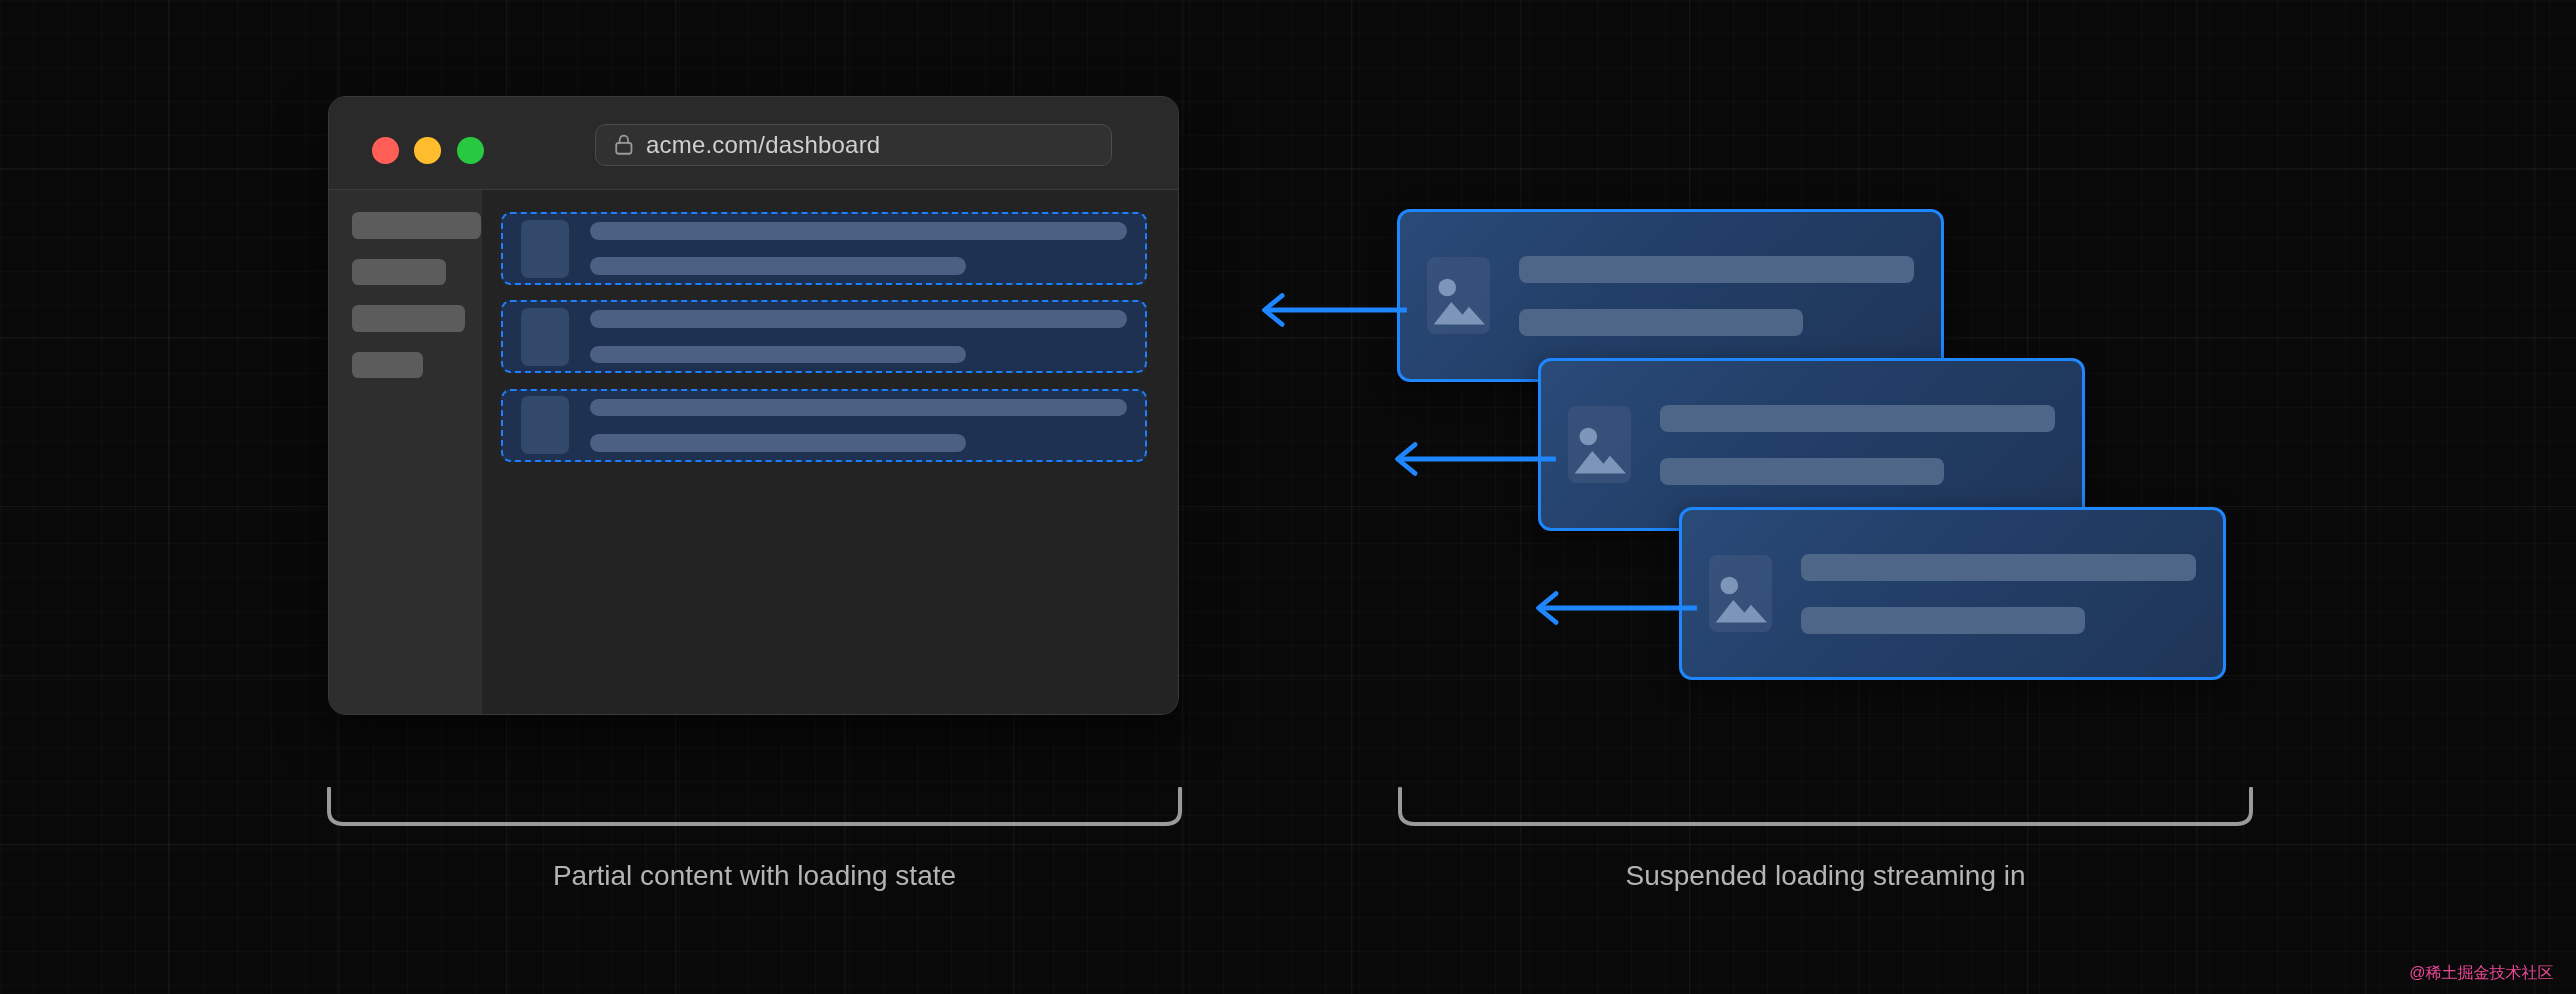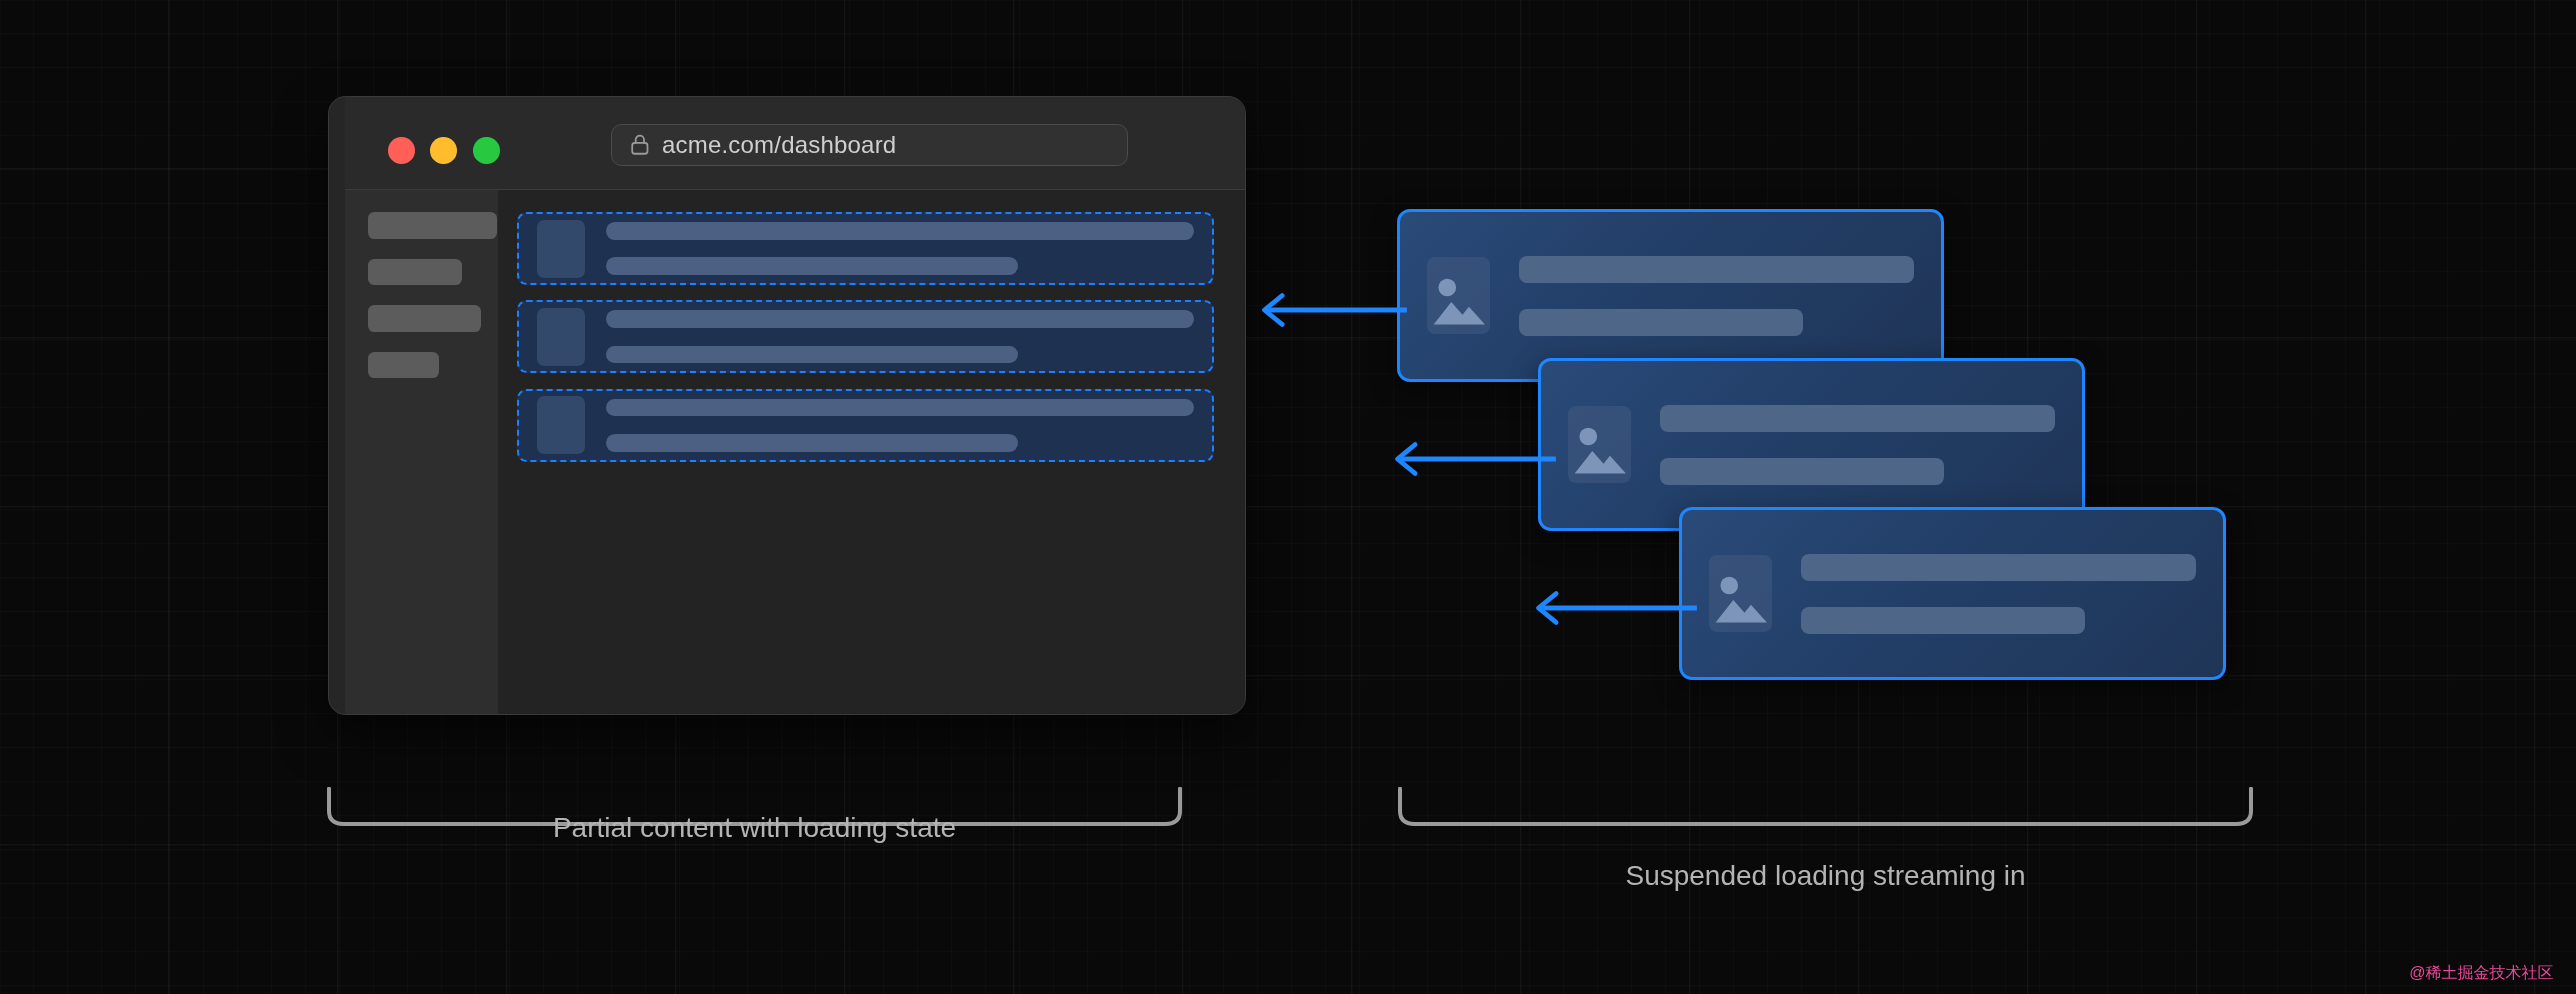--- a/index.html
+++ b/index.html
@@ -19,27 +19,26 @@
       linear-gradient(to bottom, rgba(255,255,255,.055) 0.8px, transparent 0.8px),
       linear-gradient(to right, rgba(255,255,255,.022) 0.8px, transparent 0.8px),
       linear-gradient(to bottom, rgba(255,255,255,.022) 0.8px, transparent 0.8px);
     background-size:169px 169px, 169px 169px, 34px 34px, 34px 34px;
     background-position:-0.8px -0.8px, -0.8px -0.8px, -0.8px -0.8px, -0.8px -0.8px;
   }
 
   
   #browser-window {
     position:absolute; left:328px; top:96px;
-    width:918px; height:619px;
+    width:851px; height:619px;
     background:#262626;
     border:0.8px solid #3a3a3a;
     border-radius:17.7px;
     box-shadow:0 19.3px 48px rgba(0,0,0,.55);
     overflow:hidden;
-    padding-left:16px;
   }
   #browser-titlebar {
     position:relative; height:93px;
     background:#2a2a2a;
     border-bottom:0.8px solid #3c3c3c;
   }
   .traffic-light { position:absolute; top:40px; width:26.6px; height:26.6px; border-radius:50%; }
   #traffic-close   { left:43px;  background:#ff5f57; }
   #traffic-minimize{ left:85px; background:#ffbd2e; }
   #traffic-zoom    { left:128px; background:#28c840; }
@@ -262,18 +261,18 @@
 </div>
 
 <svg class="bracket" style="left:322px; top:787px;" width="865" height="45" viewBox="0 0 1075 56">
   <path d="M8 2 V30 Q8 46 26 46 H1049 Q1067 46 1067 30 V2" stroke="#9a9a9a" stroke-width="5" fill="none" stroke-linecap="round"></path>
 </svg>
 
 <svg class="bracket" style="left:1393px; top:787px;" width="865" height="45" viewBox="0 0 1075 56">
   <path d="M8 2 V30 Q8 46 26 46 H1049 Q1067 46 1067 30 V2" stroke="#9a9a9a" stroke-width="5" fill="none" stroke-linecap="round"></path>
 </svg>
 
-<div class="caption" style="left:322px; top:812px; width:865px;">Partial content with loading state</div>
+<div class="caption" style="left:322px; top:860px; width:865px;">Partial content with loading state</div>
 
 <div class="caption" style="left:1393px; top:860px; width:865px;">Suspended loading streaming in</div>
 
 <div id="watermark">@稀土掘金技术社区</div>
 
 
 </body></html>

